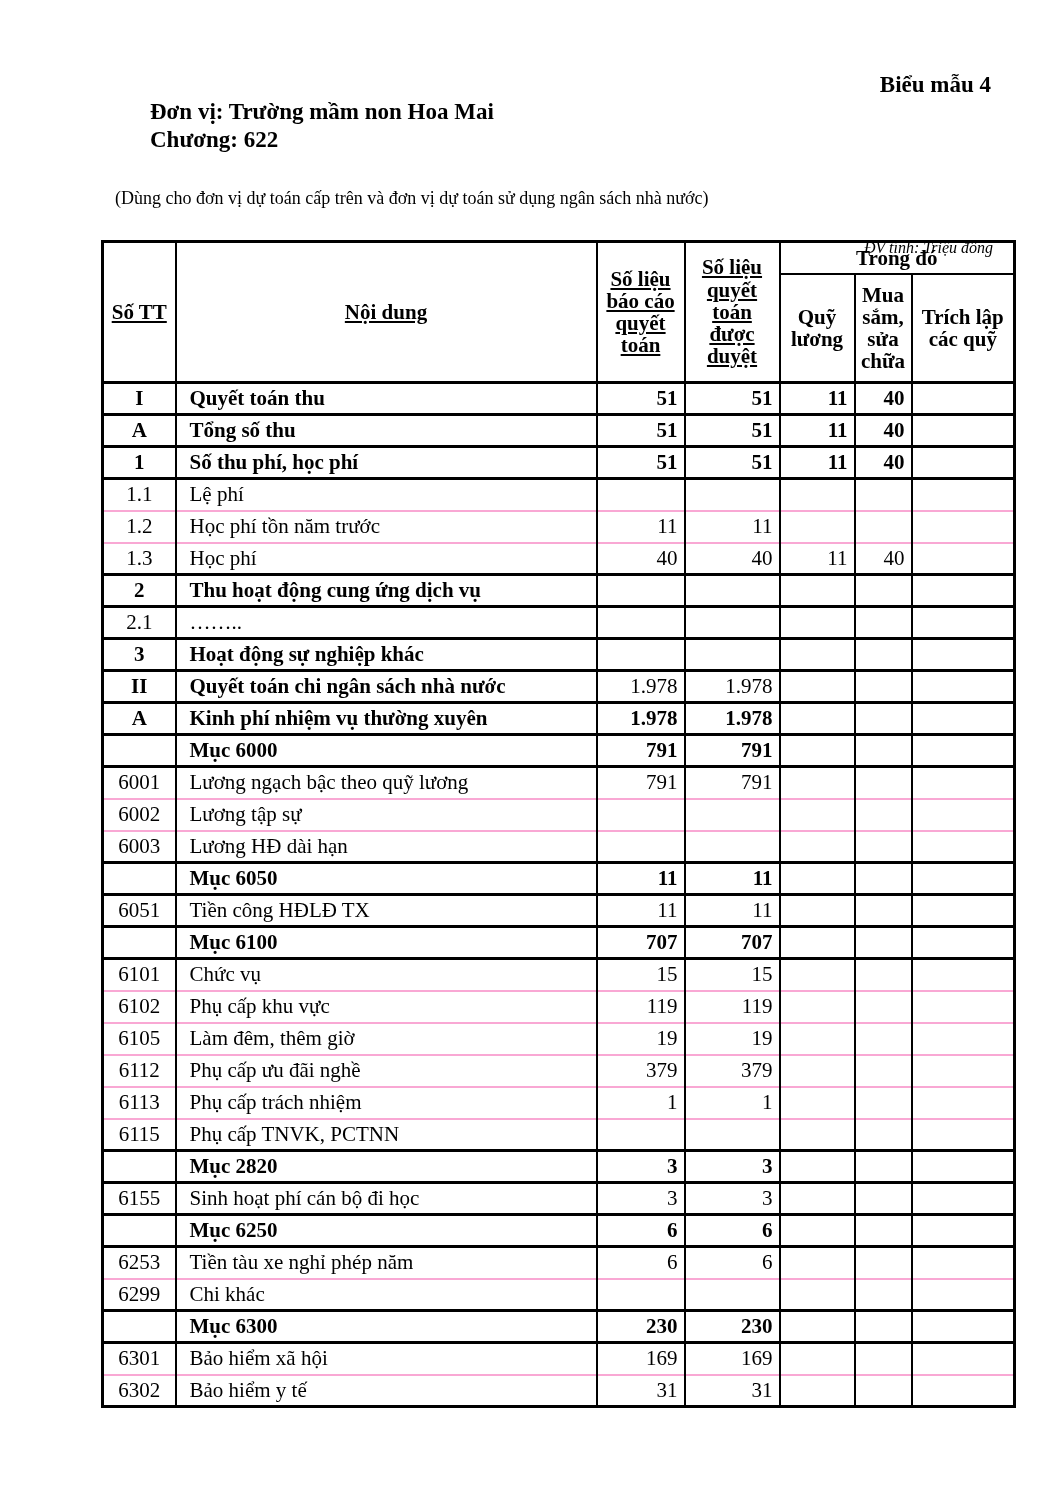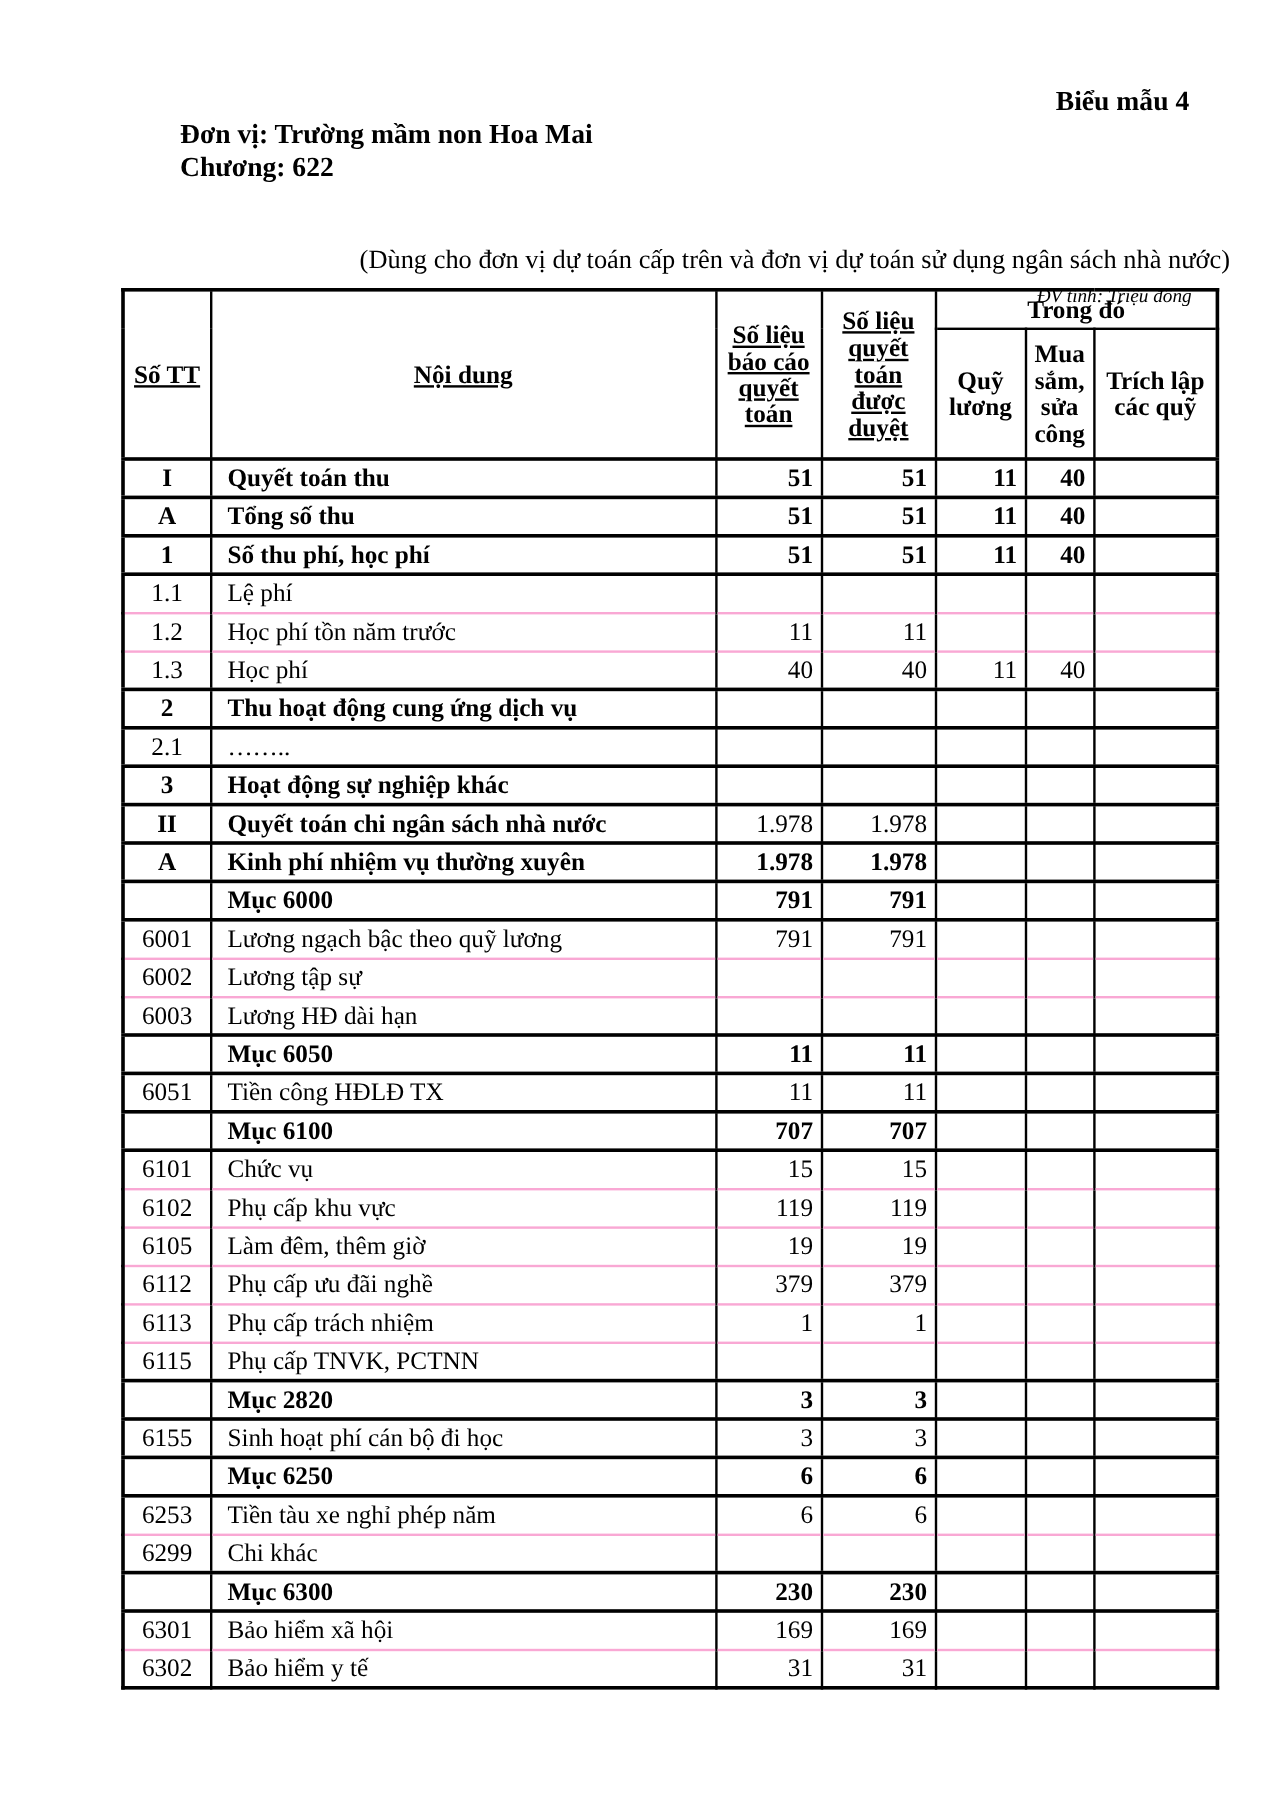--- a/index.html
+++ b/index.html
@@ -24,22 +24,22 @@
   .chapter-line {
     position: absolute; top: 127px; left: 150px;
     font-size: 23px; font-weight: bold;
   }
   .doc-title {
     position: absolute; top: 154px; left: 115px; width: 910px;
     text-align: center; font-size: 25px; font-weight: bold;
     white-space: nowrap;
   }
   .doc-subtitle {
-    position: absolute; top: 203px; left: 115px; width: 910px;
-    text-align: right; font-size: 22px;
+    position: absolute; top: 188px; left: 115px; width: 910px;
+    text-align: left; font-size: 18px;
     white-space: nowrap;
   }
   .unit-note {
     position: absolute; top: 211px; right: 68px;
     font-size: 16px; font-style: italic; margin-top: 28px;
   }
   table.settlement {
     position: absolute; top: 240px; left: 101px;
     border-collapse: collapse;
     table-layout: fixed;
@@ -98,21 +98,21 @@
     <thead>
       <tr class="hdr-top">
         <th rowspan="2" class="rspan">Số TT</th>
         <th rowspan="2" class="rspan">Nội dung</th>
         <th rowspan="2" class="rspan">Số liệu báo cáo quyết toán</th>
         <th rowspan="2" class="rspan">Số liệu quyết toán được duyệt</th>
         <th colspan="3">Trong đó</th>
       </tr>
       <tr class="hdr-sub">
         <th>Quỹ lương</th>
-        <th>Mua sắm, sửa công</th>
+        <th>Mua sắm, sửa chữa</th>
         <th>Trích lập các quỹ</th>
       </tr>
     </thead>
     <tbody id="table-body">
         <tr class="section">
           <td class="c-stt b">I</td>
           <td class="c-label b">Quyết toán thu</td>
           <td class="c-num b">51</td>
           <td class="c-num b">51</td>
           <td class="c-num b">11</td>

